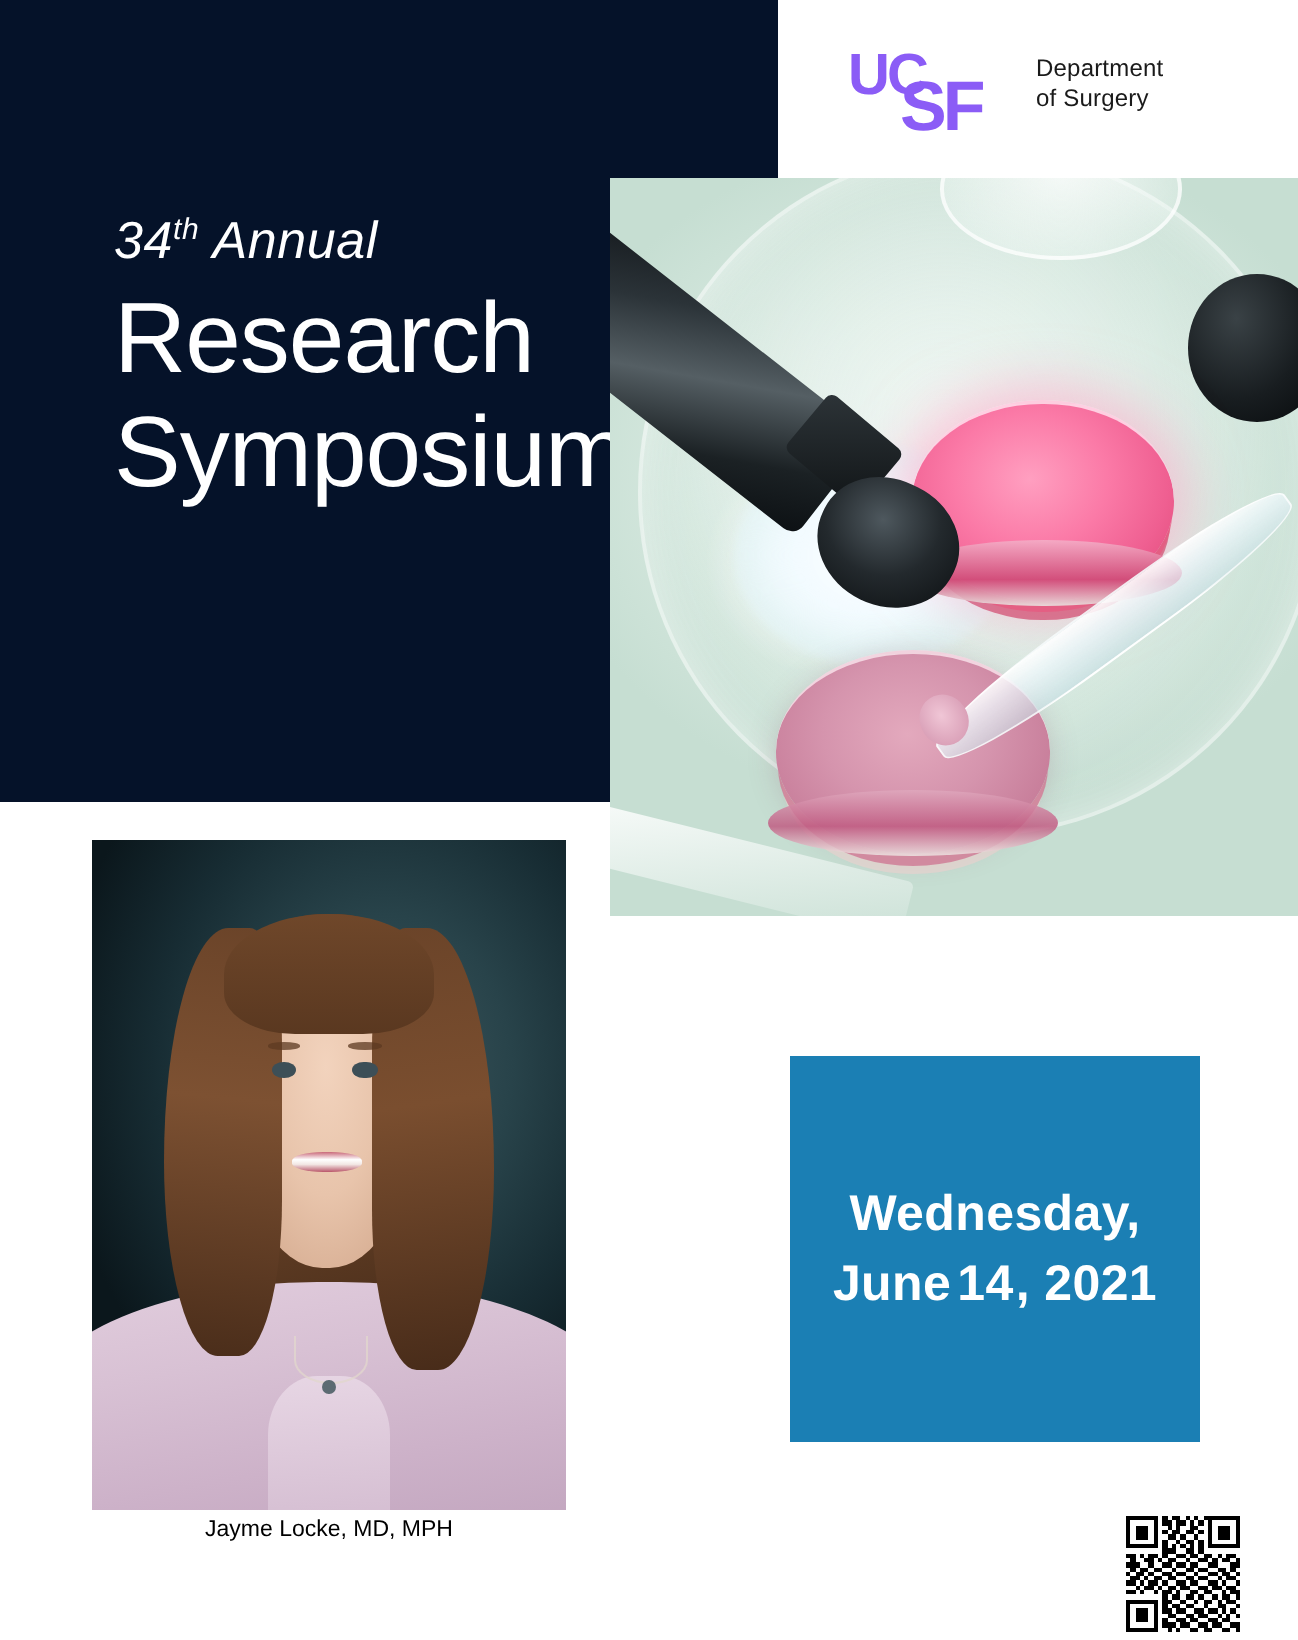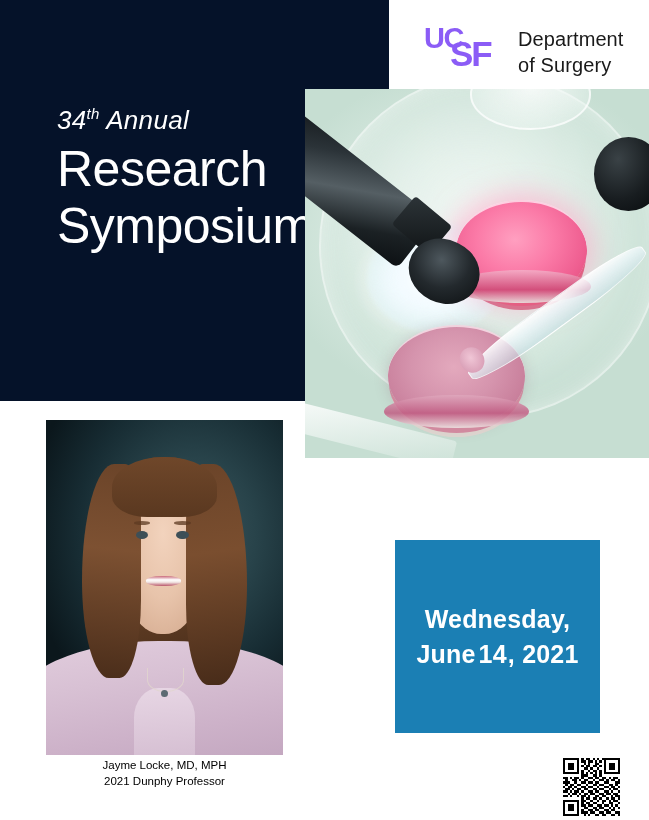--- a/index.html
+++ b/index.html
@@ -85,21 +85,21 @@
     position: absolute;
     left: 26px;
     top: 12px;
     font-size: 35px;
     letter-spacing: -2px;
     font-weight: 700;
     line-height: 1;
     font-family: "Liberation Sans", sans-serif;
   }
   .ucsf-dept {
-    font-size: 20px;
+    font-size: 12px;
     color: #1a1a1a;
     line-height: 1.28;
     padding-top: 3px;
     letter-spacing: 0.1px;
   }
   .ucsf-dept span { display: block; }
 
   
   .lab-photo {
     position: absolute;
@@ -433,21 +433,20 @@
     background: #1b7fb4;
     display: flex;
     flex-direction: column;
     align-items: center;
     justify-content: center;
     color: #ffffff;
     font-weight: bold;
     font-size: 25px;
     line-height: 1.38;
     letter-spacing: 0.2px;
-    margin-top: 12px;
   }
   .date-block .dline { display: block; white-space: nowrap; }
   .date-block .dline .spaced { margin-left: 3px; margin-right: 1px; }
 
   
   .qr-code {
     position: absolute;
     left: 562px;
     top: 757px;
     width: 57px;
@@ -525,21 +524,20 @@
   <div class="p-brow r"></div>
   <div class="p-eye l"></div>
   <div class="p-eye r"></div>
   <div class="p-mouth"></div>
   <div class="p-necklace"></div>
   <div class="p-pendant"></div>
 </div>
 
 <div class="portrait-caption">
   <span>Jayme Locke, MD, MPH</span>
-  <span>2021 Dunphy Professor</span>
 </div>
 
 <div class="date-block">
   <span class="dline">Wednesday,</span>
   <span class="dline"><span>June</span><span class="spaced">14</span><span>,</span> <span>2021</span></span>
 </div>
 
 <div class="qr-code">
   <div class="qr-grid">
       <i class="on"></i>

